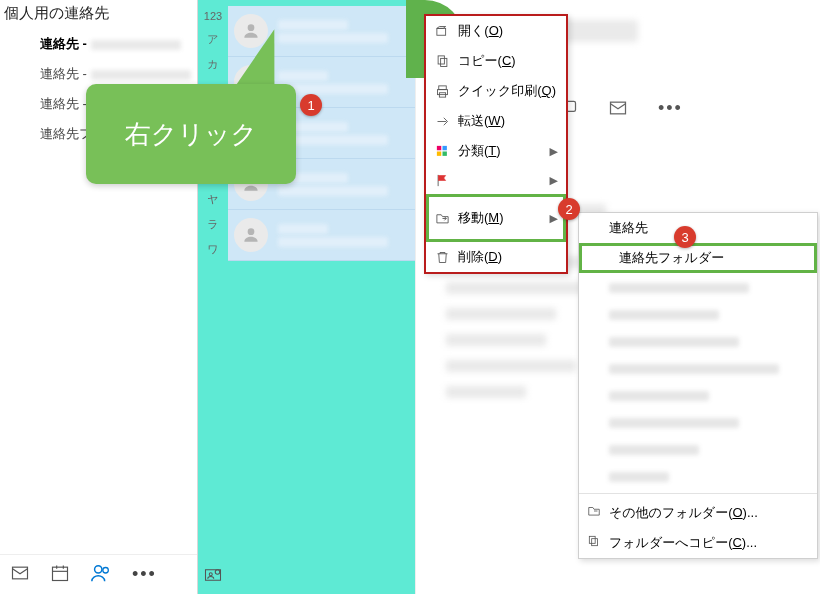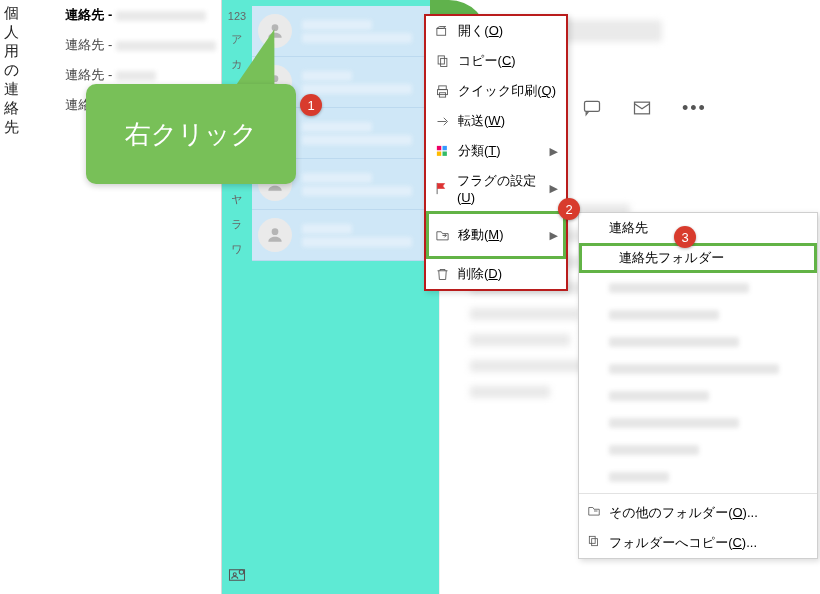--- a/index.html
+++ b/index.html
@@ -1,21 +1,21 @@
 <!DOCTYPE html>
 <html><head>
 <meta charset="utf-8">
 <style>
 * { margin: 0; padding: 0; box-sizing: border-box; font-family: "Meiryo", "Yu Gothic UI", sans-serif; }
 body { background: #fff; width: 820px; height: 594px; overflow: hidden; position: relative; }
 
 .layout { display: flex; width: 100%; height: 100%; }
 
 
-.sidebar { width: 222px; height: 100%; border-right: 1px solid #d8d8d8; display: flex; }
+.sidebar { width: 198px; height: 100%; border-right: 1px solid #d8d8d8; display: flex; flex-direction: column; }
 .sidebar-title { font-size: 15px; padding: 4px 6px 6px 4px; color: #222; }
 .nav-list { flex: 1; margin-left: 28px; }
 .nav-item { font-size: 13px; color: #444; padding: 6px 6px 6px 12px; cursor: default; white-space: nowrap; overflow: hidden; }
 .nav-item.active { font-weight: bold; color: #000; }
 .nav-item .redact { display: inline-block; vertical-align: middle; background: #e9e9e9; height: 10px; border-radius: 2px; margin-left: 4px; filter: blur(2px); }
 .bottom-bar { height: 40px; display: flex; align-items: center; gap: 20px; padding: 0 10px; border-top: 1px solid #eee; }
 .bottom-bar .ic { color: #444; }
 .bottom-bar .ic.active { color: #0078d4; }
 .dots { font-size: 18px; letter-spacing: 2px; color: #555; }
 
@@ -275,21 +275,20 @@
     <span class="mi-label"><span>分類(</span><u>T</u><span>)</span></span>
     <span class="arrow">▶</span>
   </div>
   <div class="menu-item">
     <span class="mi-icon">
         <svg viewBox="0 0 24 24">
           <path d="M5 3v18" class="stroke-ico"></path>
           <path d="M5 4h12l-3 4 3 4H5" fill="#d33" stroke="#d33"></path>
         </svg>
       </span>
-    <span class="mi-label"><span>フラグの設定(</span><u>U</u><span>)</span></span>
     <span class="arrow">▶</span>
   </div>
   <div class="menu-item highlight">
     <span class="mi-icon">
         <svg viewBox="0 0 24 24">
           <path d="M3 6h7l2 3h9v10H3z" class="stroke-ico"></path>
           <path d="M12 12h6M15 9l3 3-3 3" class="stroke-ico"></path>
         </svg>
       </span>
     <span class="mi-label"><span>移動(</span><u>M</u><span>)</span></span>

